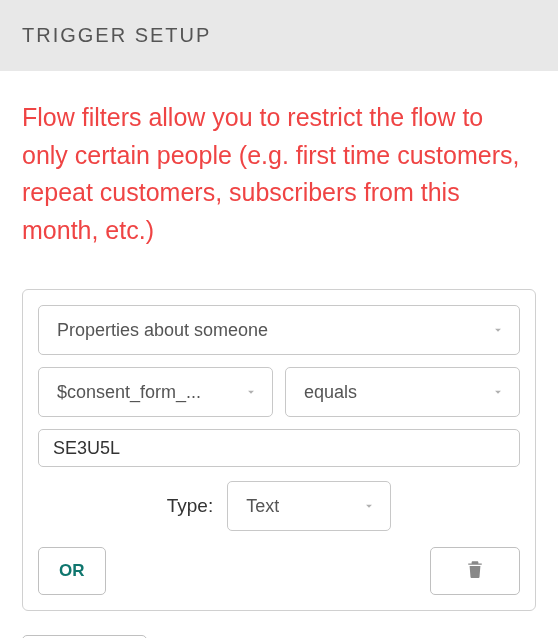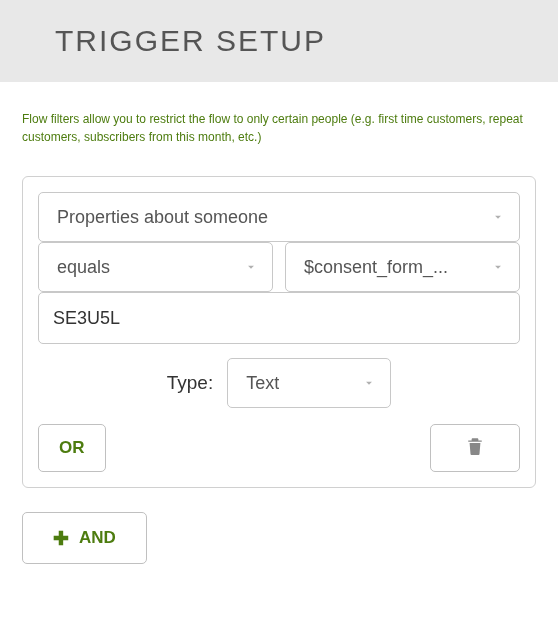--- a/index.html
+++ b/index.html
@@ -11,44 +11,44 @@
       font-family: -apple-system, BlinkMacSystemFont, "Segoe UI", Helvetica, Arial, sans-serif;
       background: #ffffff;
       width: 558px;
       color: #333;
     }
     .header {
       background: #e8e8e8;
       padding: 24px 22px;
     }
     .header-title {
-      font-size: 30px;
+      font-size: 20px;
       font-weight: 400;
       letter-spacing: 2px;
       color: #555;
-      margin-left: 33px;
     }
     .content {
       padding: 28px 22px;
     }
     .description {
-      font-size: 12px;
+      font-size: 25px;
       line-height: 1.5;
-      color: #4d7c0f;
-      margin-bottom: 30px;
+      color: #ef4444;
+      margin-bottom: 40px;
     }
     .filter-group {
       border: 1px solid #d0d0d0;
       border-radius: 6px;
       padding: 15px;
       margin-bottom: 24px;
     }
     .select-row {
       display: flex;
       gap: 12px;
+      margin-bottom: 12px;
     }
     .select-full {
       width: 100%;
     }
     .pseudo-select {
       position: relative;
       border: 1px solid #c8c8c8;
       border-radius: 5px;
       height: 50px;
       display: flex;
@@ -71,21 +71,21 @@
     }
     .caret svg {
       width: 14px;
       height: 14px;
       display: block;
     }
     .text-input {
       width: 100%;
       border: 1px solid #c8c8c8;
       border-radius: 5px;
-      height: 52px;
+      height: 38px;
       padding: 0 14px;
       font-size: 18px;
       color: #333;
       background: #fff;
       font-family: inherit;
       margin-bottom: 14px;
     }
     .type-row {
       display: flex;
       align-items: center;
@@ -107,21 +107,21 @@
       align-items: center;
     }
     .btn {
       border: 1px solid #c0c0c0;
       border-radius: 5px;
       background: #fff;
       height: 48px;
       padding: 0 20px;
       font-size: 17px;
       font-weight: 600;
-      color: #4d7c0f;
+      color: #0f766e;
       cursor: pointer;
       display: flex;
       align-items: center;
       justify-content: center;
       gap: 10px;
       font-family: inherit;
     }
     .btn-trash {
       width: 90px;
       padding: 0;
@@ -164,29 +164,29 @@
         <span class="caret">
           <svg viewBox="0 0 24 24" fill="#b0b0b0">
               <path d="M7 10l5 5 5-5z"></path>
             </svg>
         </span>
       </div>
     </div>
 
     <div class="select-row">
       <div class="pseudo-select">
+        <span class="truncate">$consent_form_...</span>
+        <span class="caret">
+          <svg viewBox="0 0 24 24" fill="#b0b0b0">
+              <path d="M7 10l5 5 5-5z"></path>
+            </svg>
+        </span>
+      </div>
+      <div class="pseudo-select">
         <span class="truncate">equals</span>
-        <span class="caret">
-          <svg viewBox="0 0 24 24" fill="#b0b0b0">
-              <path d="M7 10l5 5 5-5z"></path>
-            </svg>
-        </span>
-      </div>
-      <div class="pseudo-select">
-        <span class="truncate">$consent_form_...</span>
         <span class="caret">
           <svg viewBox="0 0 24 24" fill="#b0b0b0">
               <path d="M7 10l5 5 5-5z"></path>
             </svg>
         </span>
       </div>
     </div>
 
     <input type="text" class="text-input" value="SE3U5L" style="">
 

